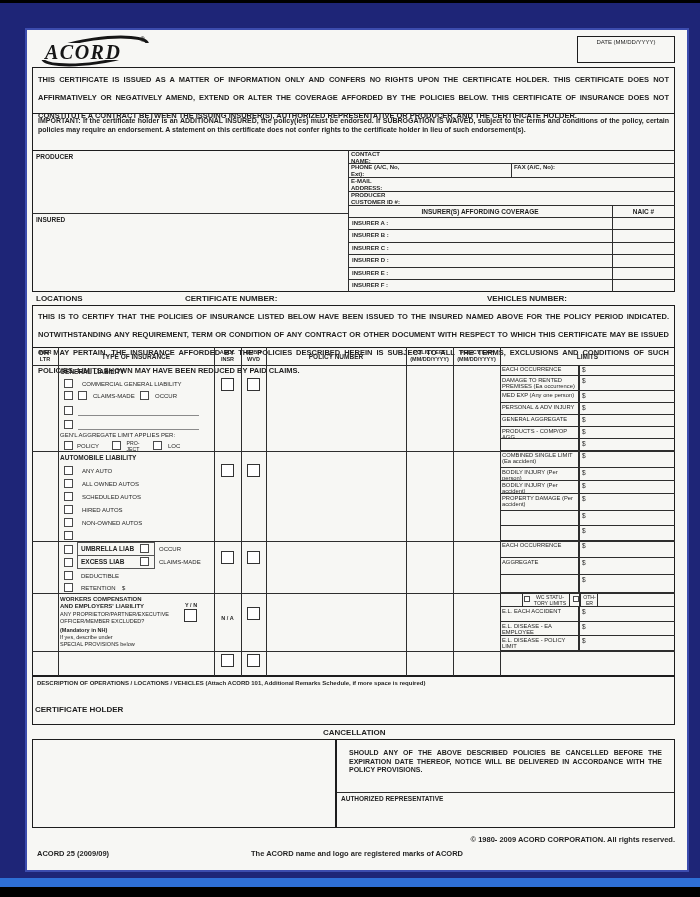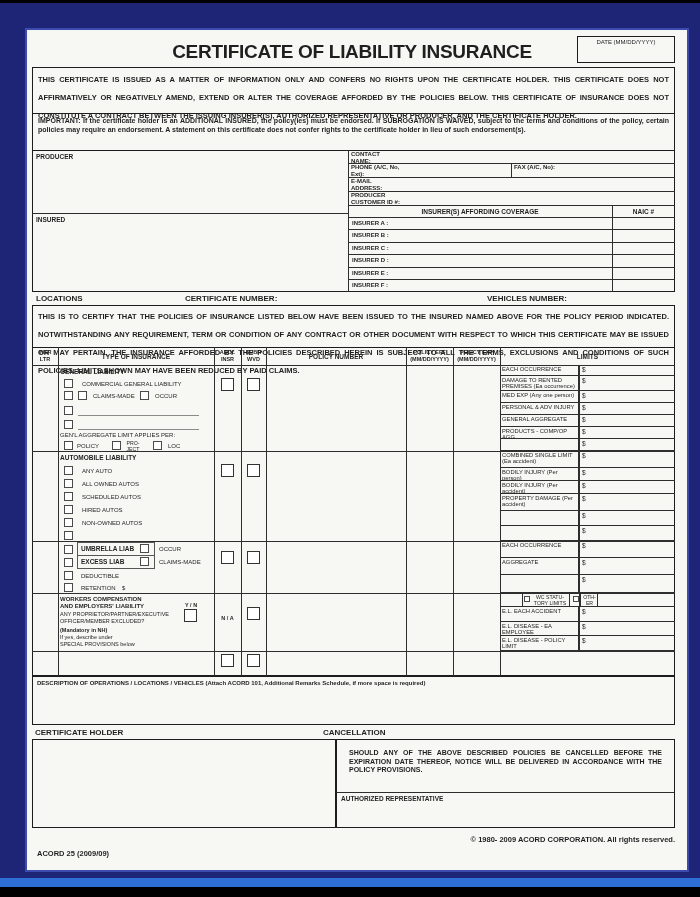--- a/index.html
+++ b/index.html
@@ -32,22 +32,29 @@
   .t8{font-size:8px;line-height:9.5px}
 </style>
 </head>
 <body>
 
 <div class="frame"></div>
 <div class="accent"></div>
 
 <div class="page">
 
-
-  <div class="lab b ctr" style="left:105px;top:11px;width:440px;font-size:19px;letter-spacing:-0.3px">CERTIFICATE OF LIABILITY INSURANCE</div>
+  <div class="abs" style="left:12px;top:4px;width:112px;height:36px">
+    <svg width="112" height="36" viewBox="0 0 112 36">
+      <ellipse cx="56" cy="17" rx="53" ry="12" fill="none" stroke="#161616" stroke-width="3" transform="rotate(-8 56 17)"></ellipse>
+      <rect x="0" y="9" width="112" height="17" fill="#f7f7f4"></rect>
+      <text x="6" y="25" font-family="Liberation Serif, serif" font-style="italic" font-weight="bold" font-size="20" letter-spacing="1.5" fill="#161616">ACORD</text>
+    </svg>
+    <span class="lab b" style="left:101px;top:2px;font-size:7px">®</span>
+  </div>
+
 
   <div class="box" style="left:550px;top:6px;width:98px;height:27px">
     <div class="ctr t6" style="padding-top:2px">DATE (MM/DD/YYYY)</div>
   </div>
 
   <div class="box" style="left:5px;top:37px;width:643px;height:47px">
     <div class="wrap b just t75" style="left:5px;top:3px;width:631px">THIS CERTIFICATE IS ISSUED AS A MATTER OF INFORMATION ONLY AND CONFERS NO RIGHTS UPON THE CERTIFICATE HOLDER. THIS CERTIFICATE DOES NOT AFFIRMATIVELY OR NEGATIVELY AMEND, EXTEND OR ALTER THE COVERAGE AFFORDED BY THE POLICIES BELOW.  THIS CERTIFICATE OF INSURANCE DOES NOT CONSTITUTE A CONTRACT BETWEEN THE ISSUING INSURER(S), AUTHORIZED REPRESENTATIVE OR PRODUCER, AND THE CERTIFICATE HOLDER.</div>
   </div>
 
   <div class="box" style="left:5px;top:83px;width:643px;height:38px">
@@ -316,27 +323,28 @@
 
   <span class="cb cb13" style="left:194px;top:624px"></span>
   <span class="cb cb13" style="left:220px;top:624px"></span>
   <div class="abs" style="left:32px;top:622px;width:154px;height:23px"></div>
   <div class="abs" style="left:240px;top:622px;width:138px;height:23px"></div>
 
   <div class="box" style="left:5px;top:646px;width:643px;height:49px">
     <div class="lab b t6" style="left:4px;top:3px">DESCRIPTION OF OPERATIONS / LOCATIONS / VEHICLES  (Attach ACORD 101, Additional Remarks Schedule, if more space is required)</div>
   </div>
 
-  <div class="lab b t8" style="left:8px;top:698px">CERTIFICATE HOLDER</div>
+  <div class="lab b t8" style="left:8px;top:675px">CERTIFICATE HOLDER</div>
   <div class="lab b t8" style="left:296px;top:698px">CANCELLATION</div>
 
   <div class="box" style="left:5px;top:709px;width:304px;height:89px"></div>
   <div class="box" style="left:309px;top:709px;width:339px;height:89px">
     <div class="wrap b just t7" style="left:12px;top:9px;width:313px">SHOULD ANY OF THE ABOVE DESCRIBED POLICIES BE CANCELLED BEFORE THE EXPIRATION DATE THEREOF, NOTICE WILL BE DELIVERED IN ACCORDANCE WITH THE POLICY PROVISIONS.</div>
     <div class="hl" style="left:0;top:52px;width:337px"></div>
     <div class="lab b t65" style="left:4px;top:55px">AUTHORIZED REPRESENTATIVE</div>
     <div class="abs" style="left:4px;top:64px;width:330px;height:22px"></div>
   </div>
 
   <div class="lab b t75" style="right:12px;top:801px">© 1980- 2009 ACORD CORPORATION.  All rights reserved.</div>
   <div class="lab b t75" style="left:10px;top:815px">ACORD 25 (2009/09)</div>
+  <div class="lab b ctr t75" style="left:140px;top:815px;width:380px">The ACORD name and logo are registered marks of ACORD</div>
 
 </div>
 
 </body></html>

